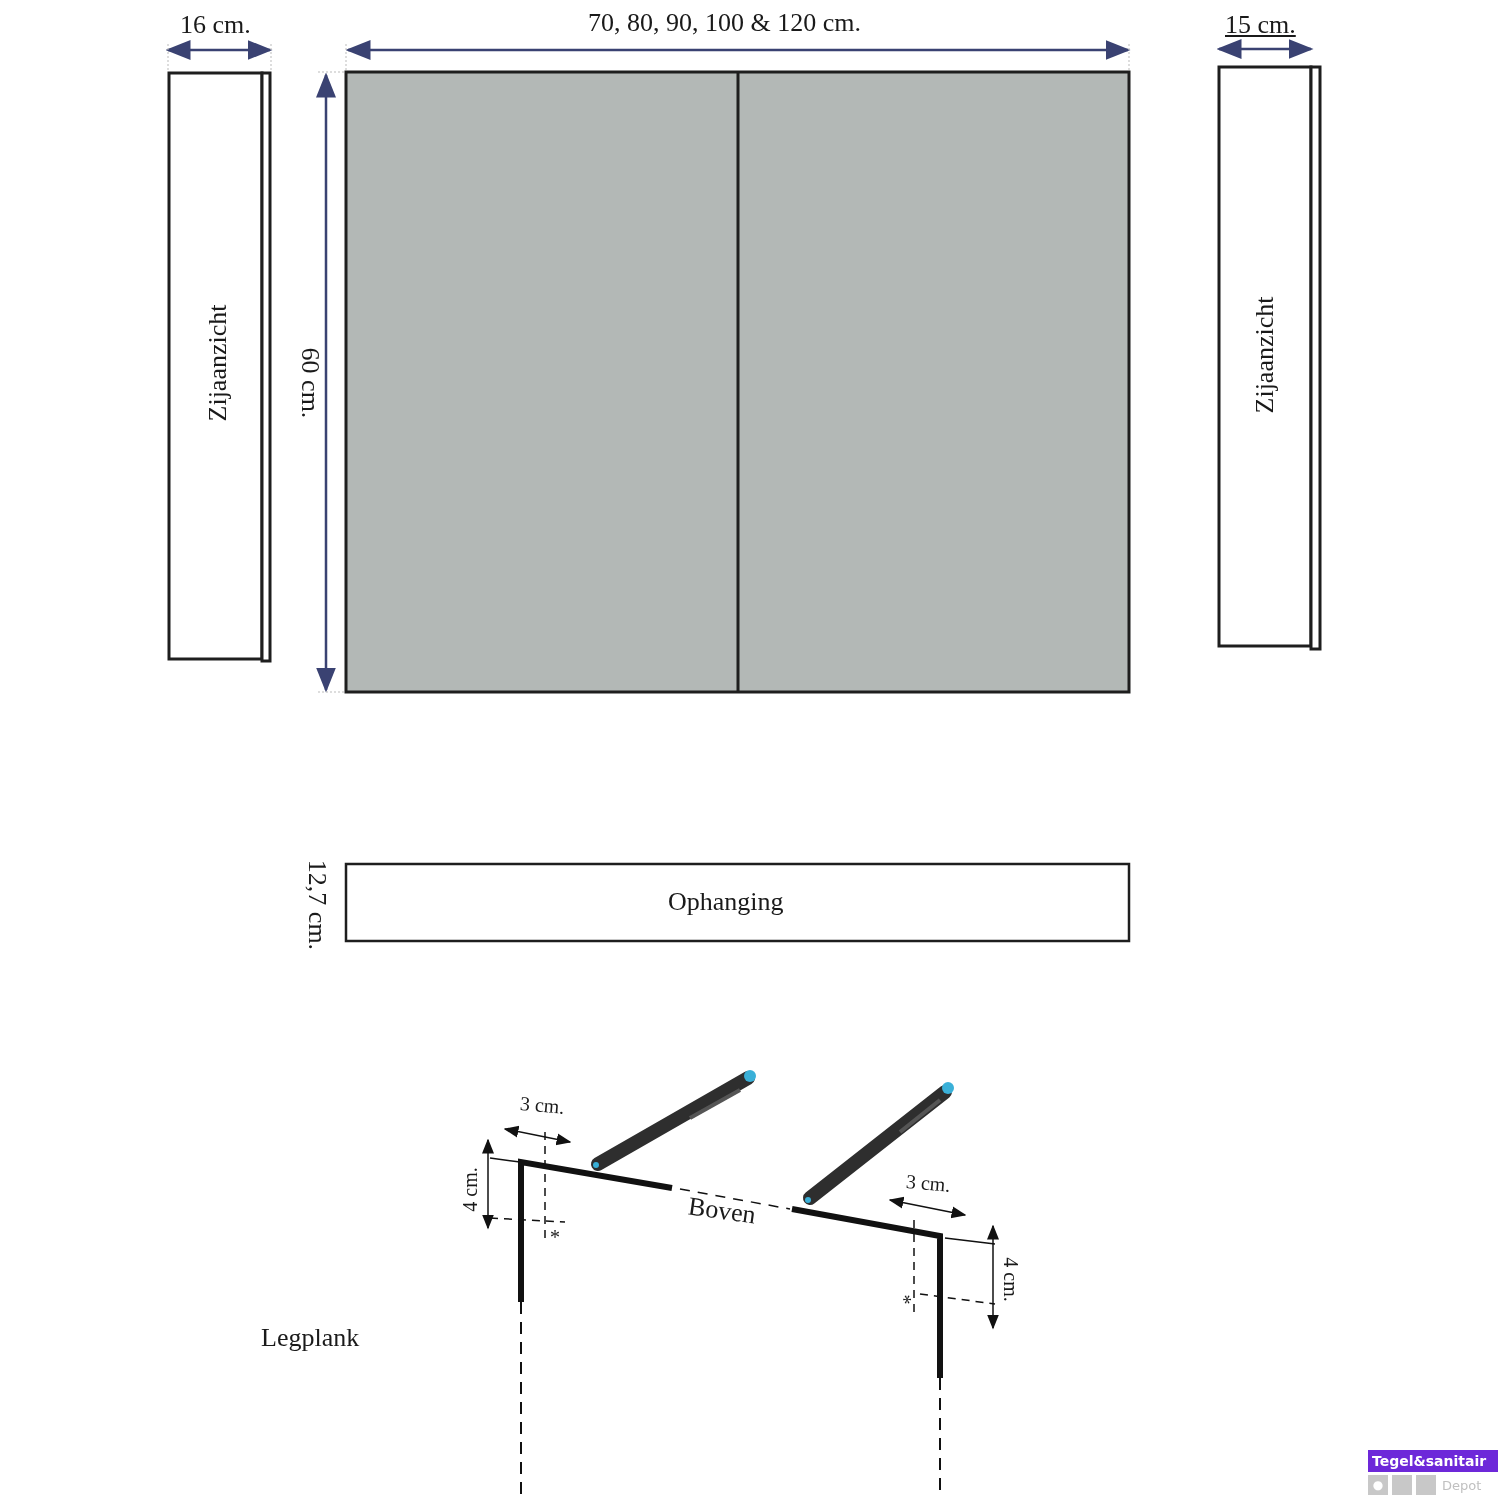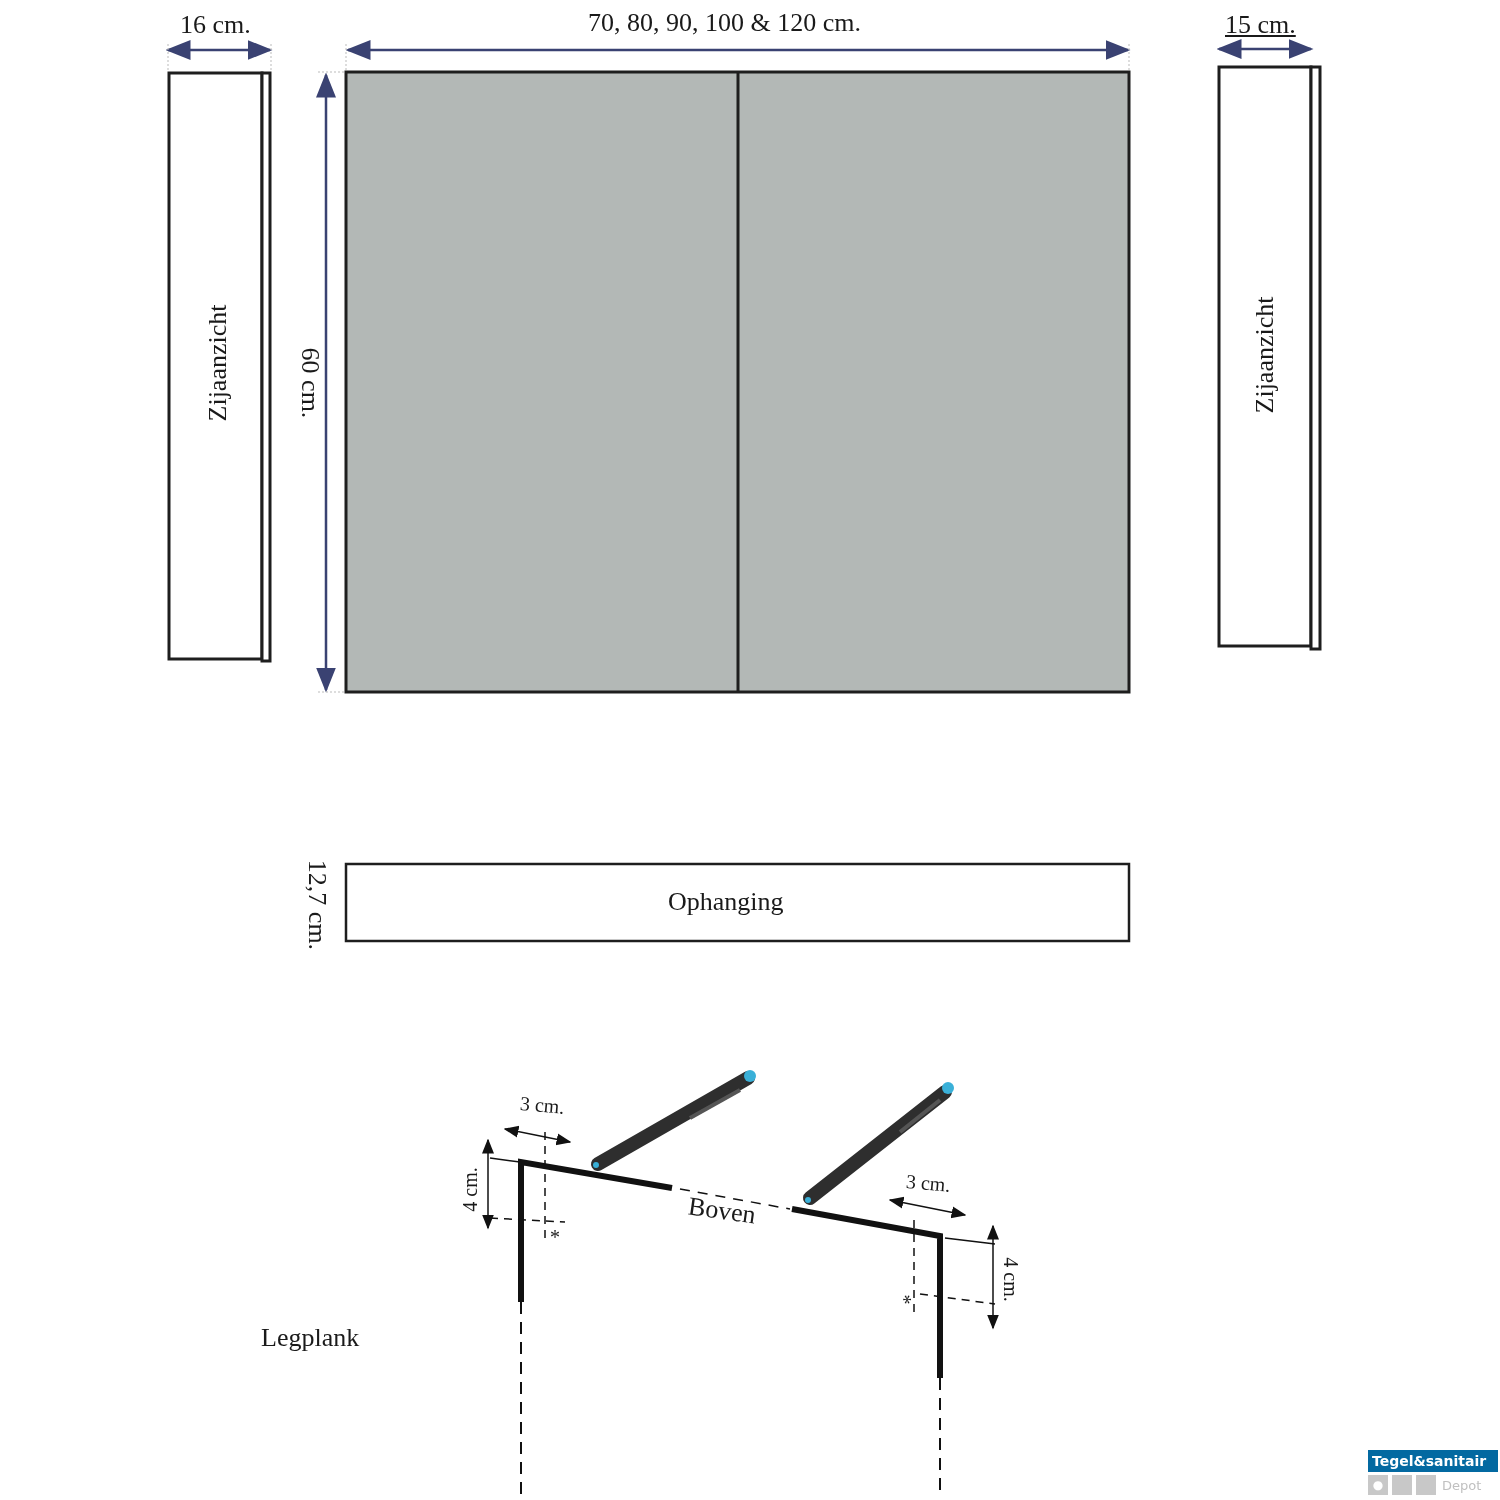--- a/index.html
+++ b/index.html
@@ -2,21 +2,21 @@
 <html><head>
 <meta charset="utf-8">
 <style>
   html, body { margin: 0; padding: 0; background: #ffffff; }
   body { width: 1500px; height: 1500px; position: relative; overflow: hidden;
          font-family: "Liberation Serif", "DejaVu Serif", serif; color: #1a1a1a; }
   svg.canvas { position: absolute; left: 0; top: 0; }
   .lbl { position: absolute; font-size: 26px; white-space: nowrap; }
   .vert { transform-origin: center center; }
   .watermark { position: absolute; left: 1368px; top: 1450px; width: 130px; height: 48px; }
-  .wm-top { background: #0369a1; color: #fff; font-family: "DejaVu Sans", sans-serif;
+  .wm-top { background: #6d28d9; color: #fff; font-family: "DejaVu Sans", sans-serif;
             font-weight: bold; font-size: 14px; padding: 2px 4px; line-height: 18px; }
   .wm-row { display: flex; gap: 4px; margin-top: 3px; align-items: center; }
   .wm-sq { width: 20px; height: 20px; background: #c8c8c8; color:#fff; font-size:12px;
            display:flex; align-items:center; justify-content:center; font-family:"DejaVu Sans",sans-serif; }
   .wm-depot { color: #c0c0c0; font-family: "DejaVu Sans", sans-serif; font-size: 13px; margin-left: 2px; }
 </style>
 </head>
 <body>
 
 <svg class="canvas" width="1500" height="1500" viewBox="0 0 1500 1500">

